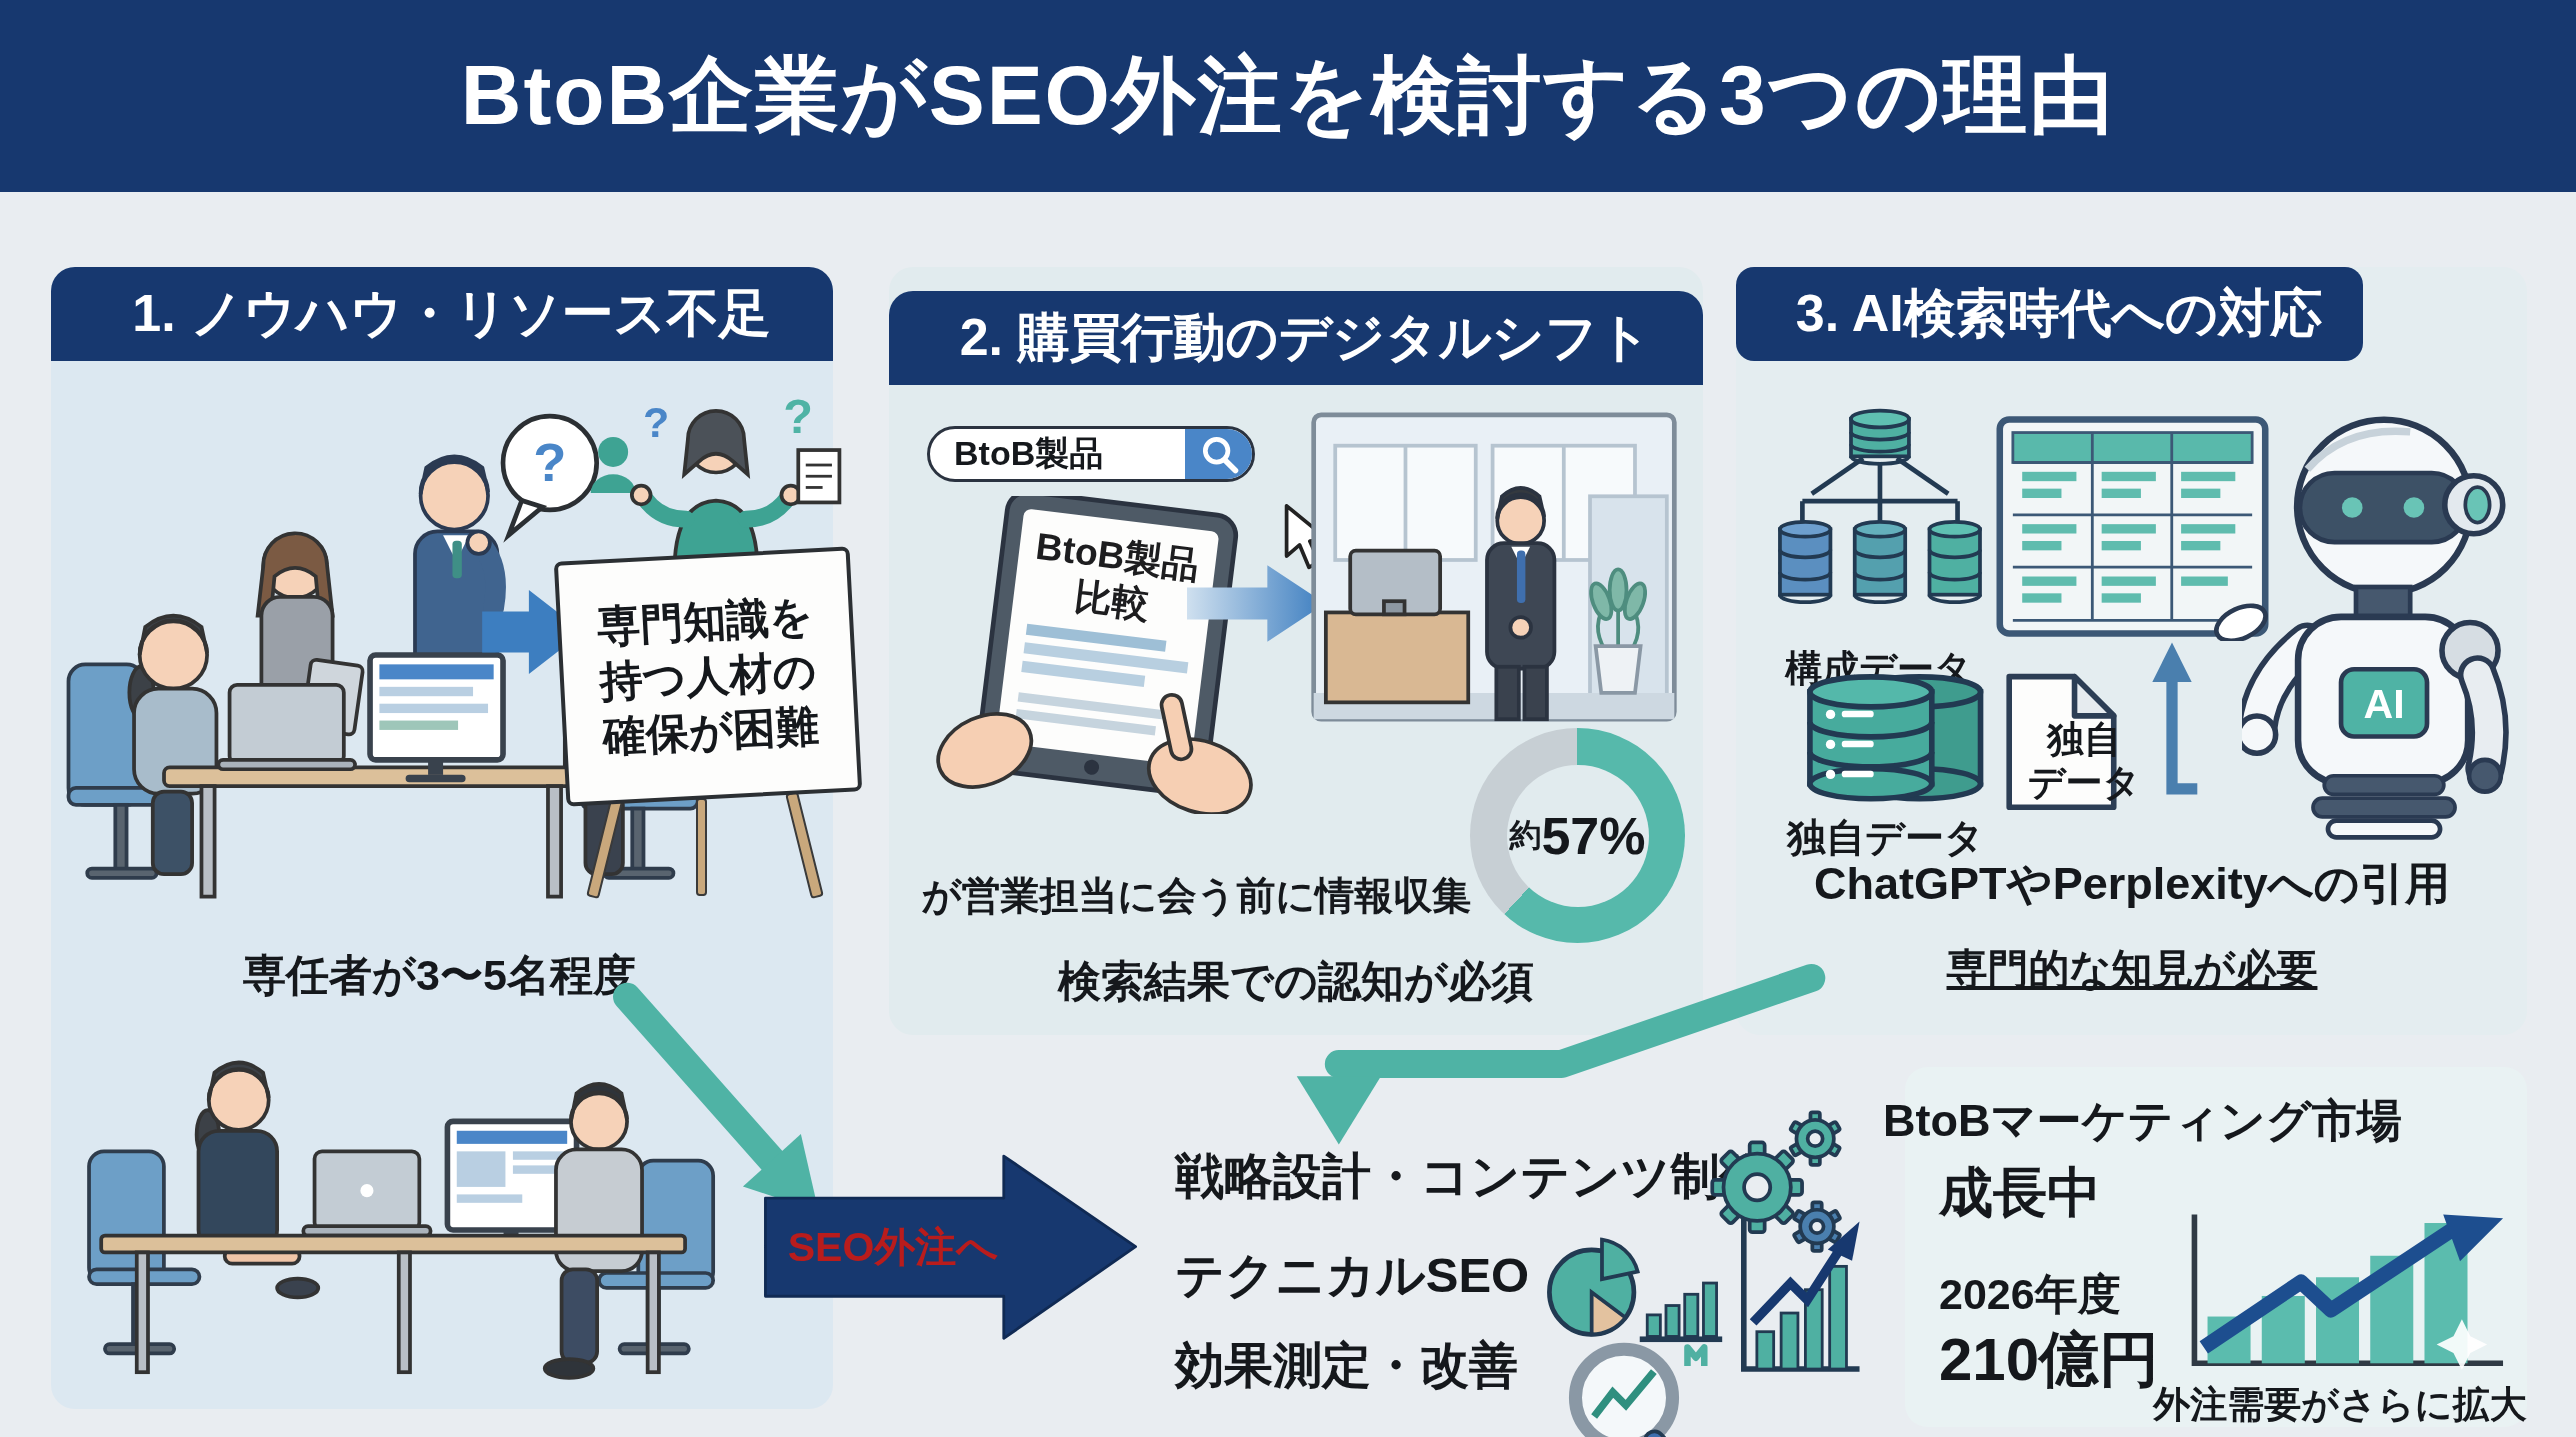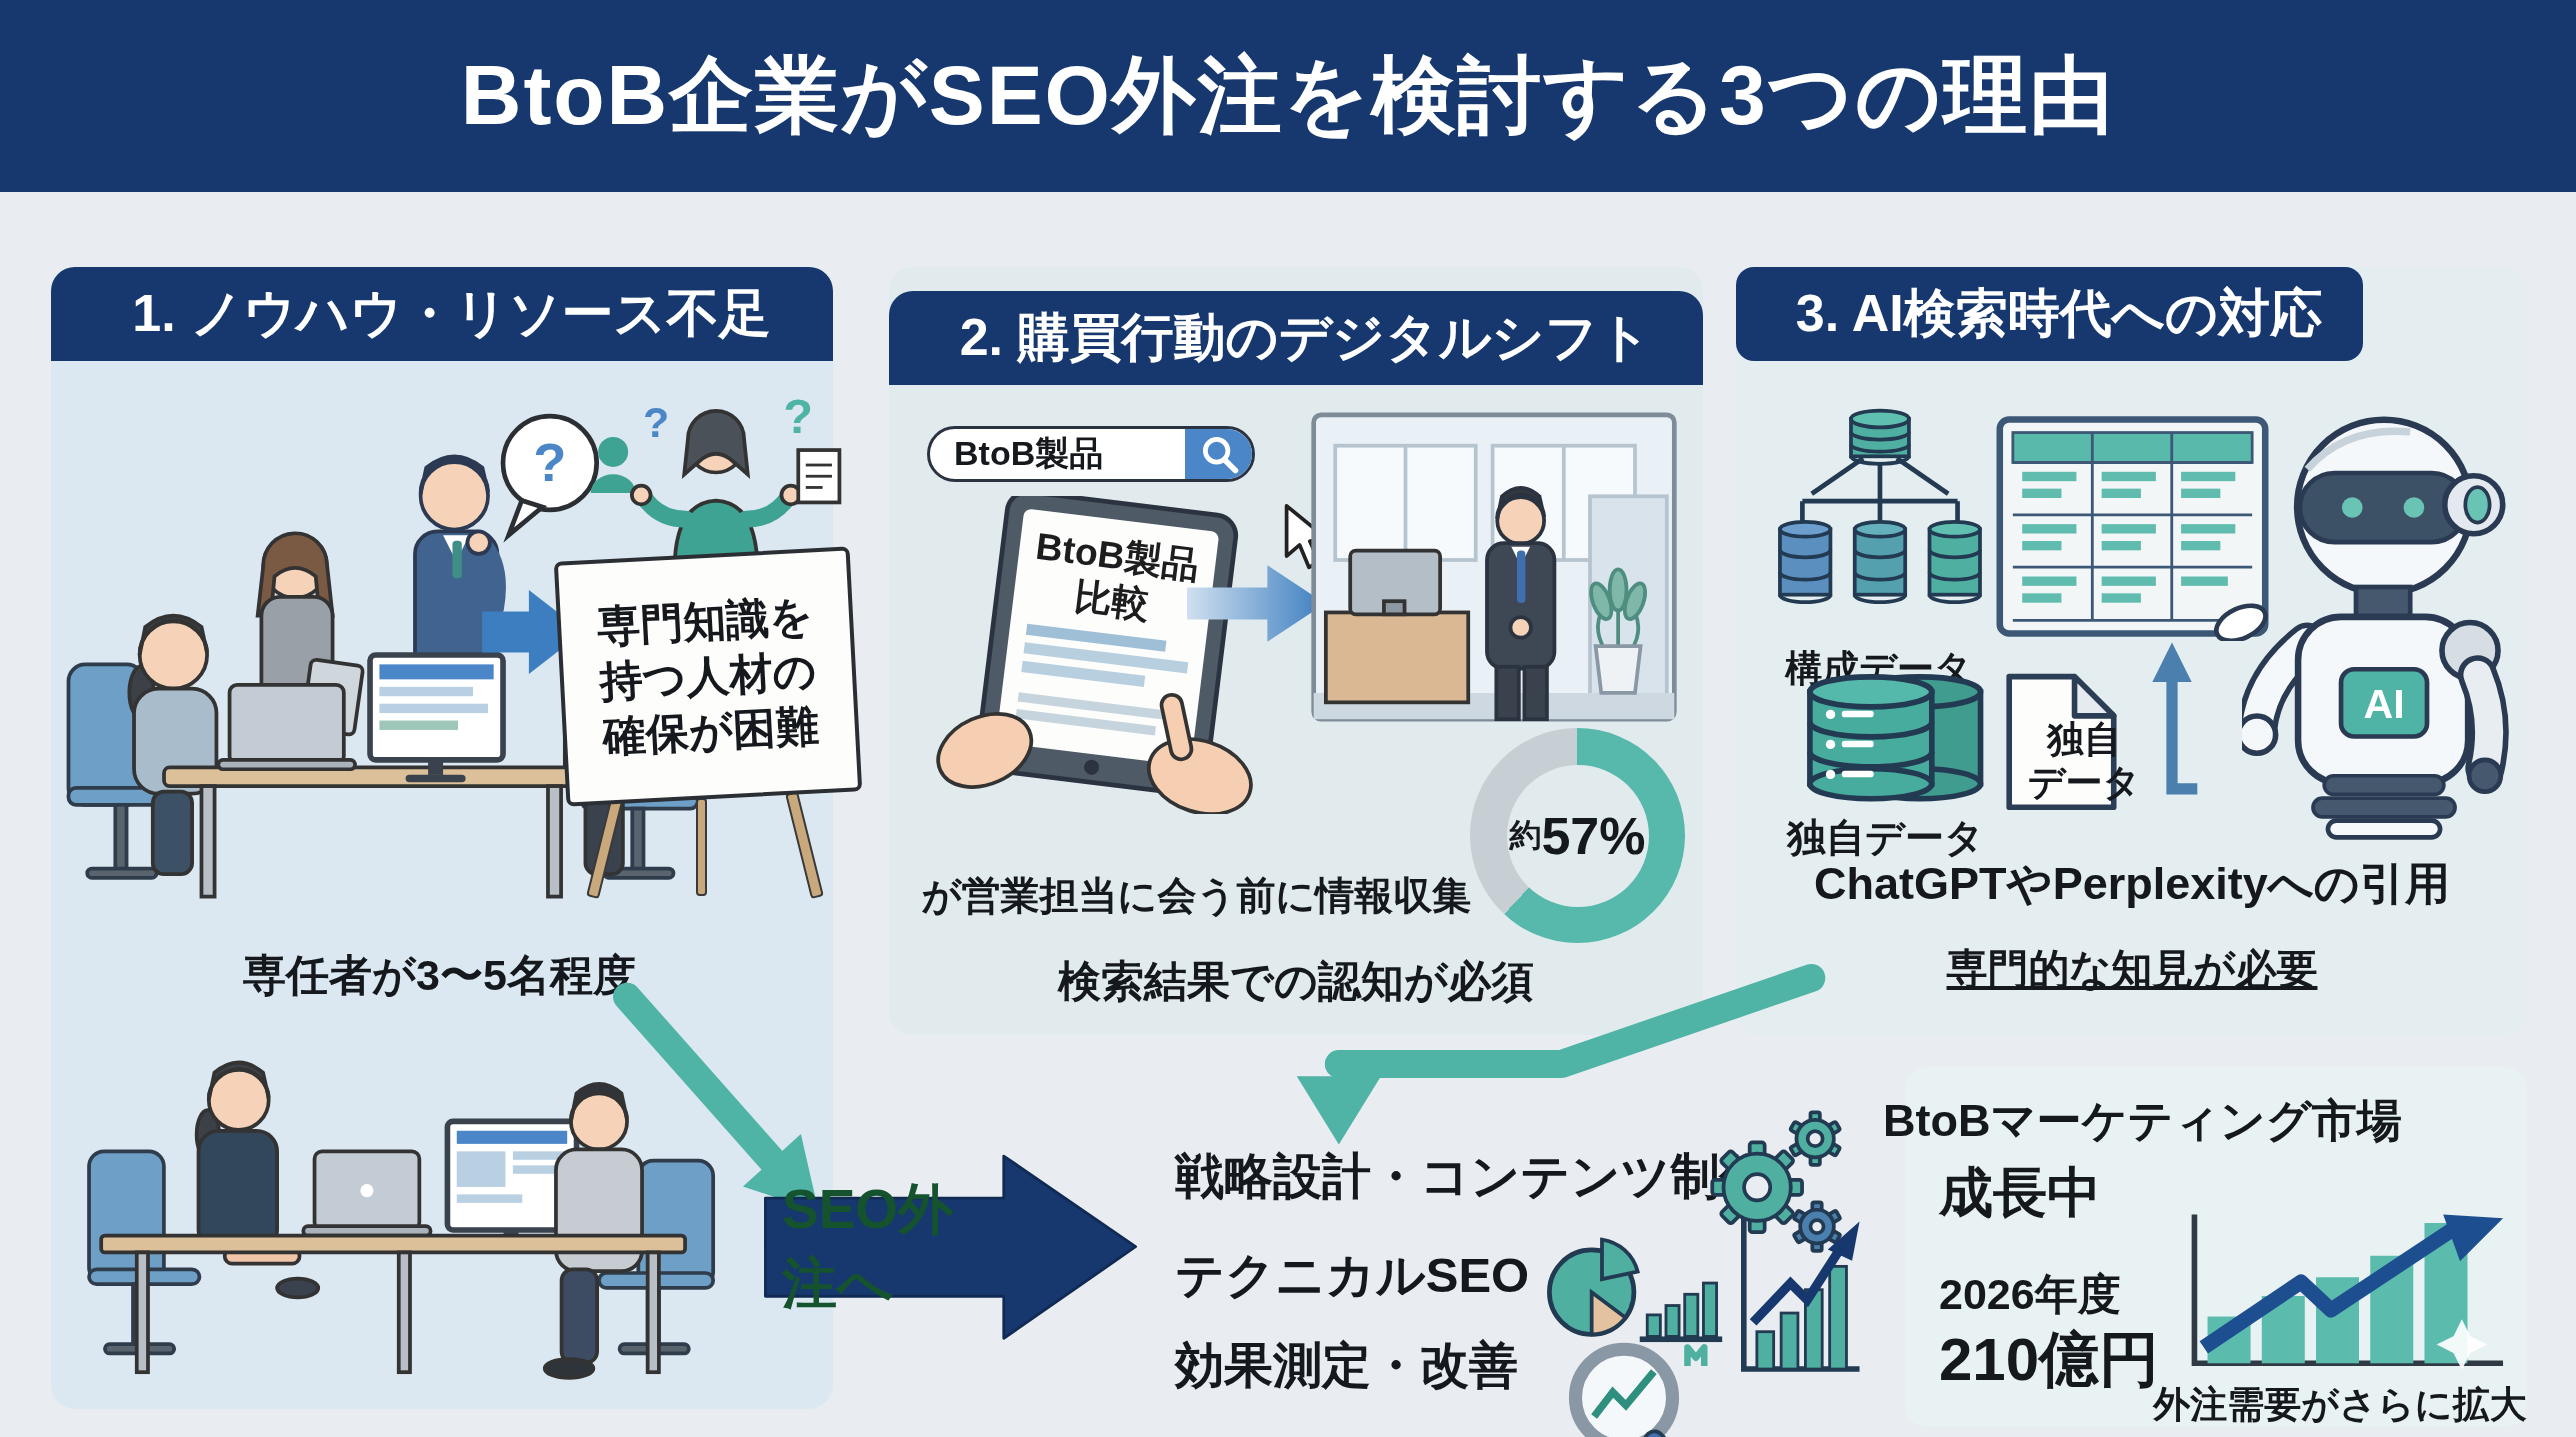--- a/index.html
+++ b/index.html
@@ -23,21 +23,21 @@
   .search-pill{background:#fff;border:3.7px solid #2b3340;border-radius:28px;display:flex;align-items:center;overflow:hidden;}
   .search-q{flex:1;padding-left:24px;font-size:34px;font-weight:700;}
   .search-btn{width:67px;height:100%;background:#4a86c8;display:flex;align-items:center;justify-content:center;}
   .donut{border-radius:50%;background:conic-gradient(#56b9ab 0 223deg,#c7cfd4 223deg 360deg);
          display:flex;align-items:center;justify-content:center;}
   .donut-hole{width:142px;height:142px;border-radius:50%;background:#e1ebee;display:flex;
               align-items:center;justify-content:center;}
   .stat-prefix{font-size:32px;font-weight:700;}
   .stat-value{font-size:52px;font-weight:700;}
   .svc{font-size:49px;font-weight:700;white-space:nowrap;}
-  .arrow-label{display:flex;align-items:center;justify-content:center;color:#14532d;font-size:55px;font-weight:700;padding-left:17px;}
+  .arrow-label{display:flex;align-items:center;justify-content:center;color:#b91c1c;font-size:41px;font-weight:700;padding-left:17px;}
   .market-box{background:#e9f2f3;border-radius:22.5px;}
   .doc-text{font-size:37px;font-weight:700;line-height:1.15;text-align:center;}
 </style>
 </head>
 <body>
 
 <div id="canvas">
 
   <header class="abs navy title-bar">
     <h1>BtoB企業がSEO外注を検討する3つの理由</h1>

